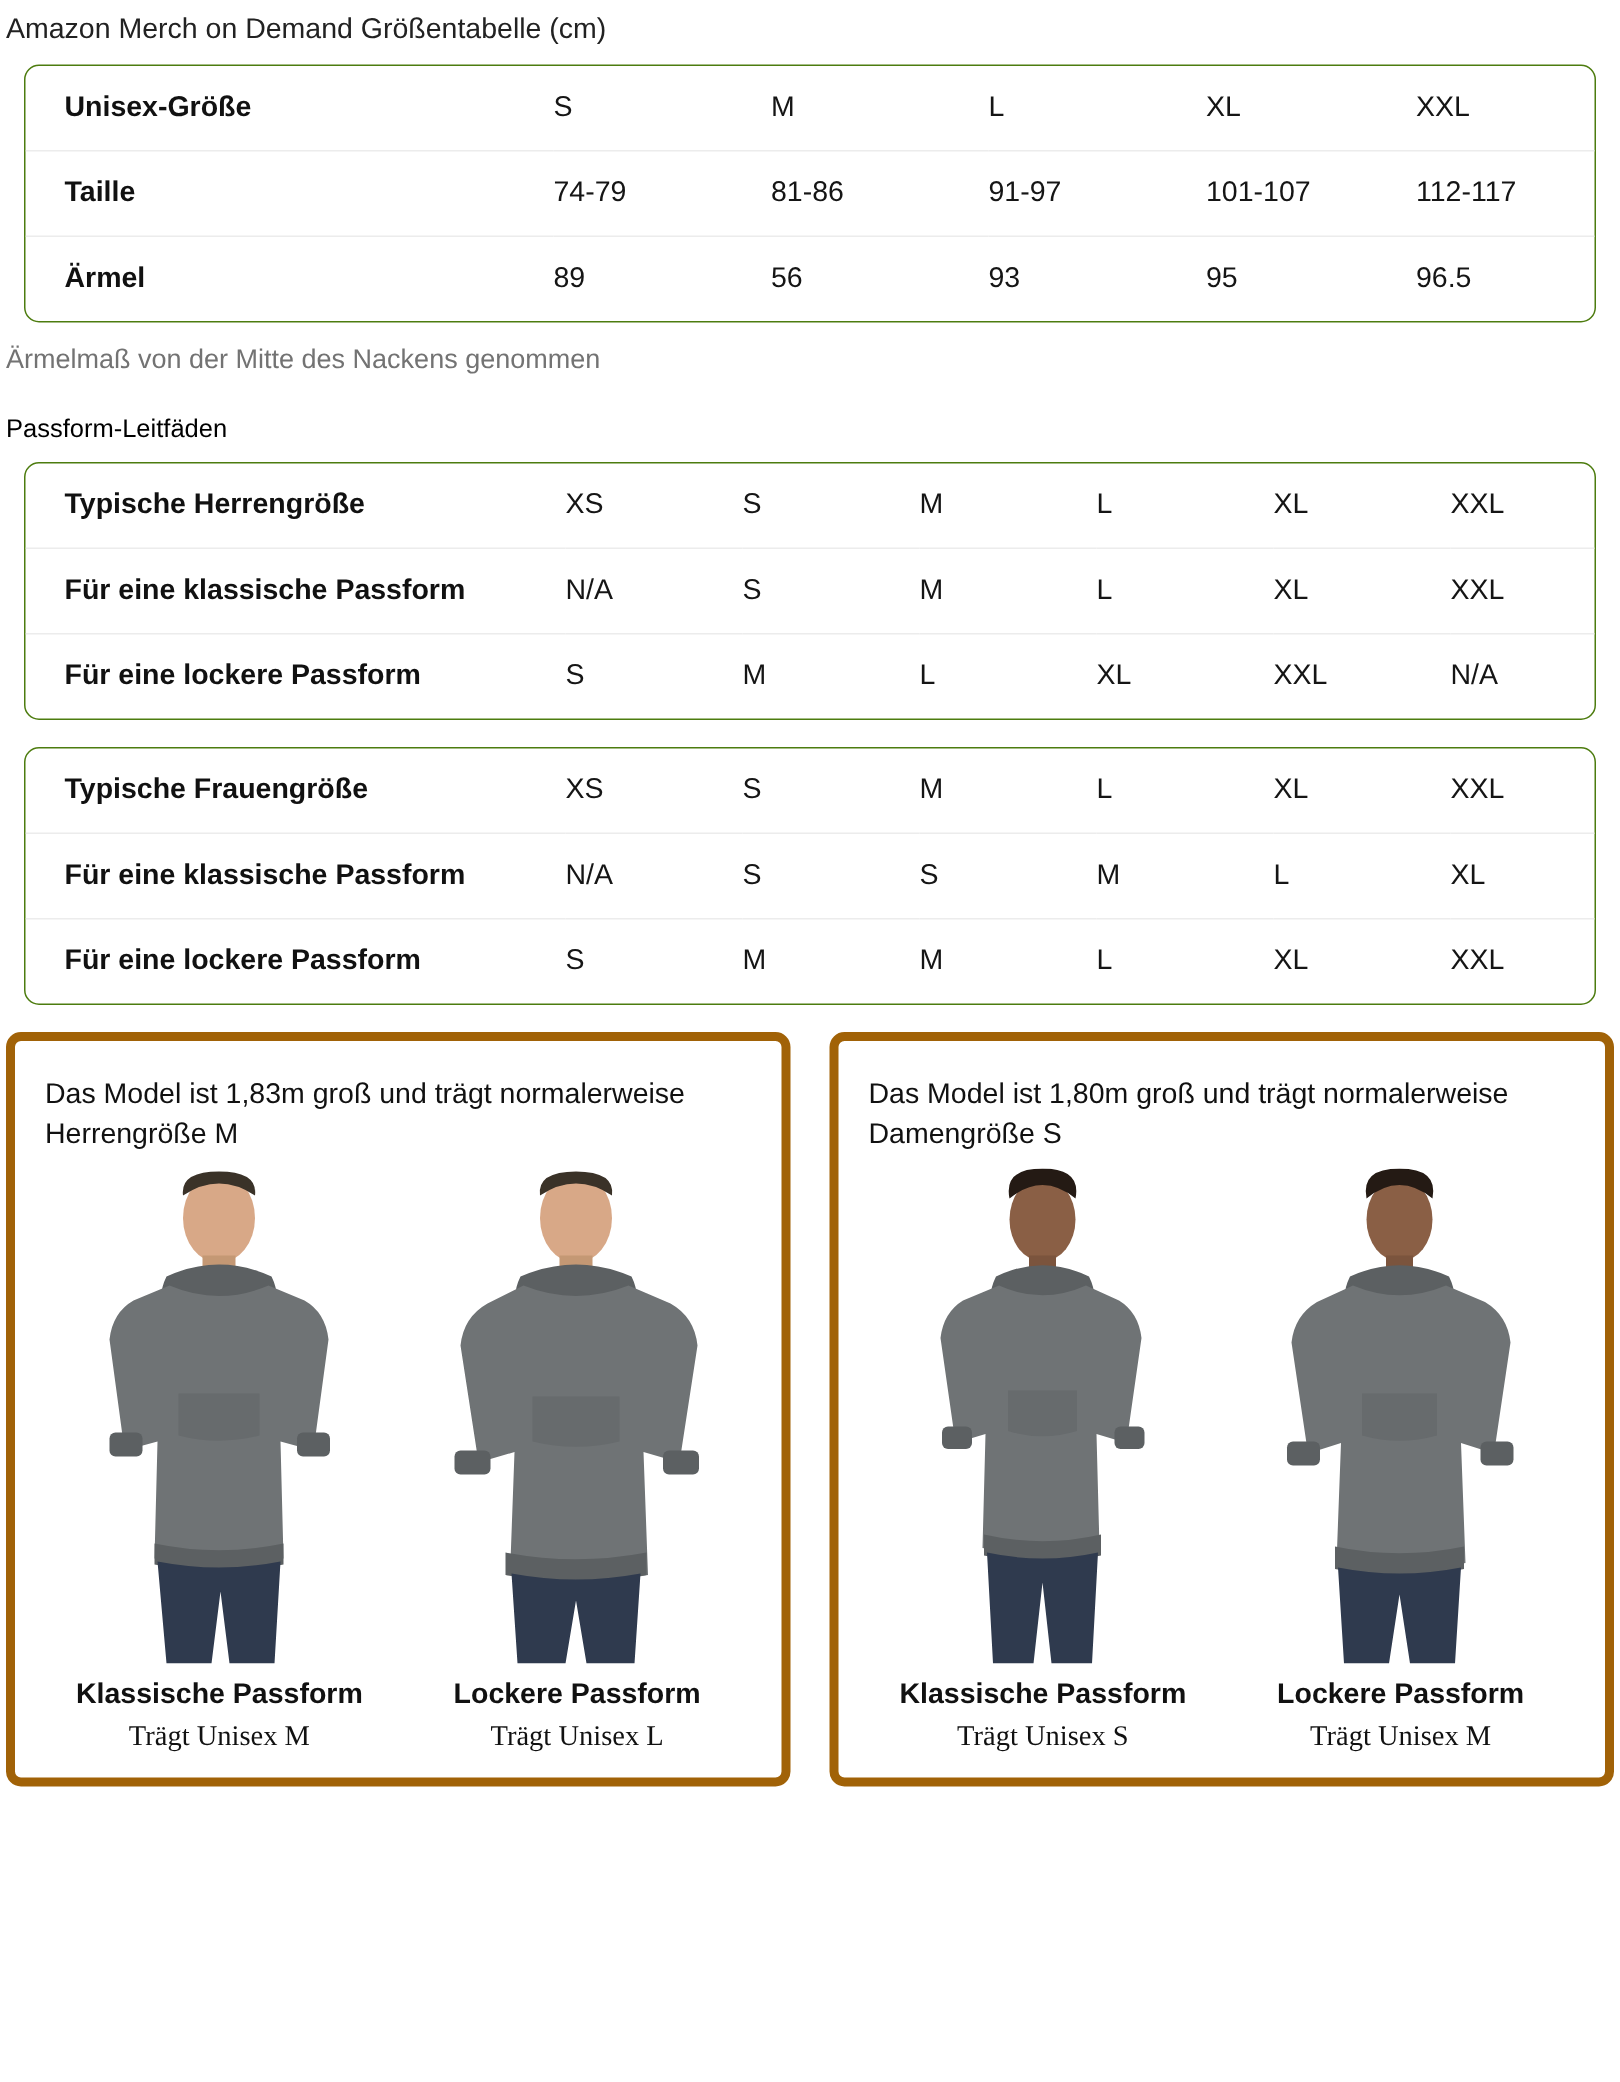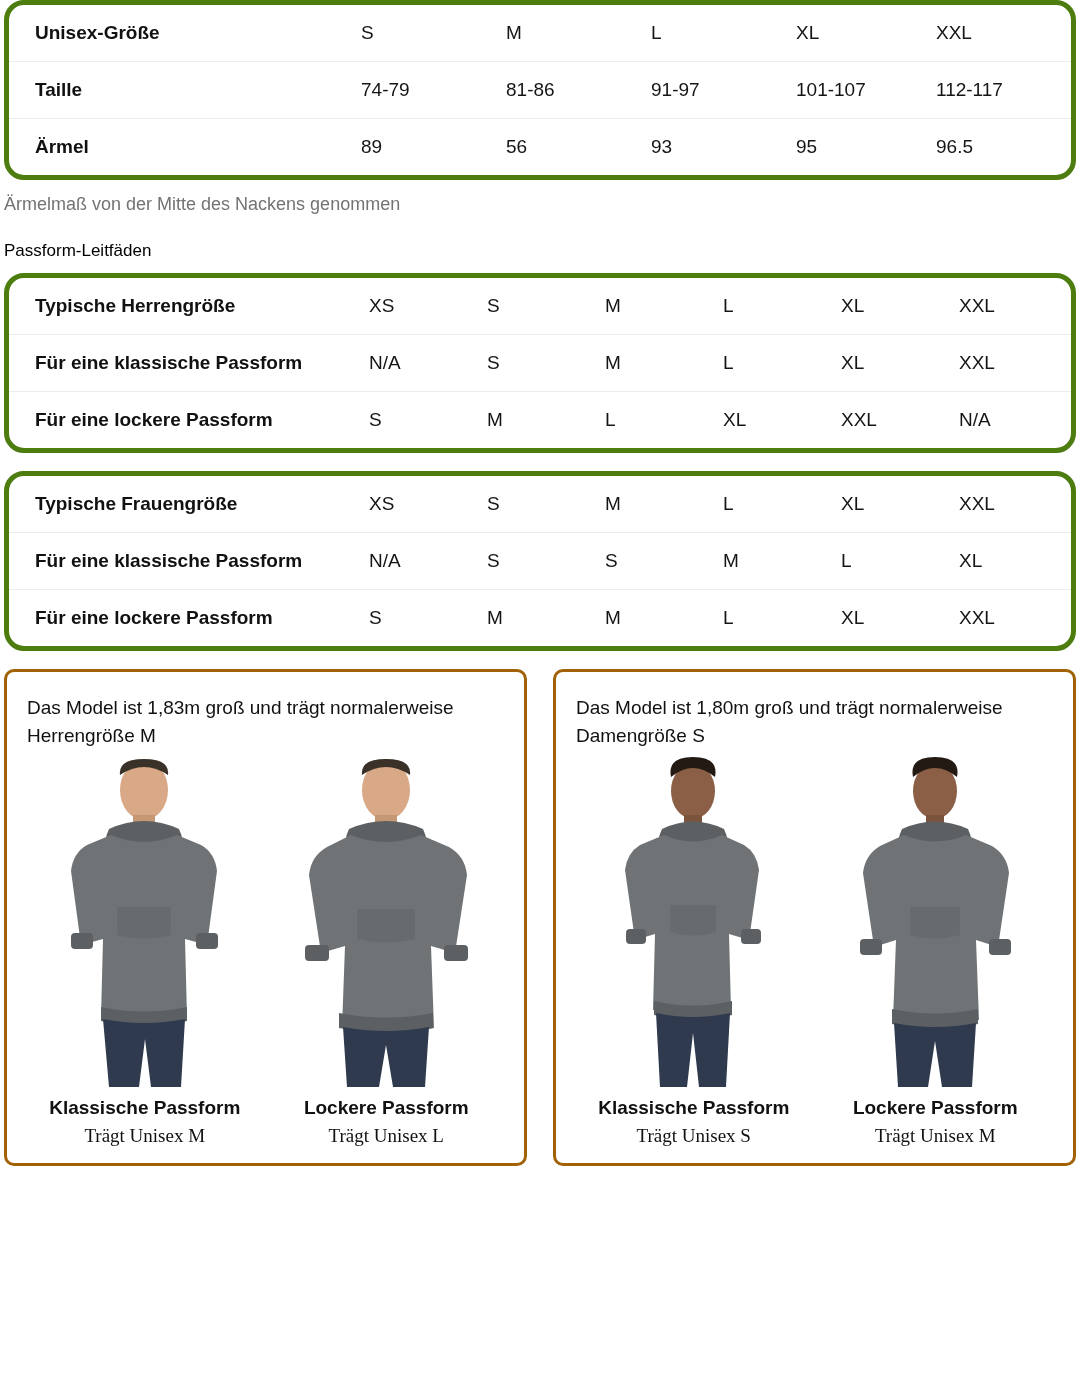--- a/index.html
+++ b/index.html
@@ -19,23 +19,23 @@
     width: 1080px;
     padding: 0 0 8px 0;
   }
   .title {
     font-size: 19px;
     color: #222222;
     padding: 8px 0 10px 4px;
     line-height: 1.3;
   }
   .card {
-    border: 5px solid #4d7c0f;
-    border-radius: 20px;
-    margin: 0 4px;
+    border: 1px solid #4d7c0f;
+    border-radius: 10px;
+    margin: 0 16px;
     overflow: hidden;
     background: #fff;
   }
   table {
     border-collapse: collapse;
     width: 100%;
     table-layout: fixed;
   }
   table td {
     padding: 17px 0 17px 0;
@@ -72,21 +72,21 @@
   .fitcard { margin-bottom: 18px; }
   .fit .lbl { width: 360px; }
   .fit .fc { width: 118px; }
 
   .models {
     display: flex;
     gap: 26px;
     margin: 14px 4px 0 4px;
   }
   .modelcard {
-    border: 3px solid #a16207;
+    border: 6px solid #a16207;
     border-radius: 10px;
     flex: 1;
     padding: 22px 20px 16px 20px;
   }
   .model-caption {
     font-size: 19px;
     color: #111111;
     line-height: 1.45;
     margin-bottom: 8px;
   }
@@ -108,20 +108,21 @@
     margin-top: 6px;
     color: #111111;
     font-family: Liberation Serif, serif;
   }
 </style>
 </head>
 <body>
 
 <div class="page">
 
+  <div class="title">Amazon Merch on Demand Größentabelle (cm)</div>
 
   <div class="card sizechart">
     <table>
       <tbody>
           <tr>
         <td class="lbl">Unisex-Größe</td>
         <td class="val c1">S</td>
         <td class="val c2">M</td>
         <td class="val c3">L</td>
         <td class="val c4">XL</td>

